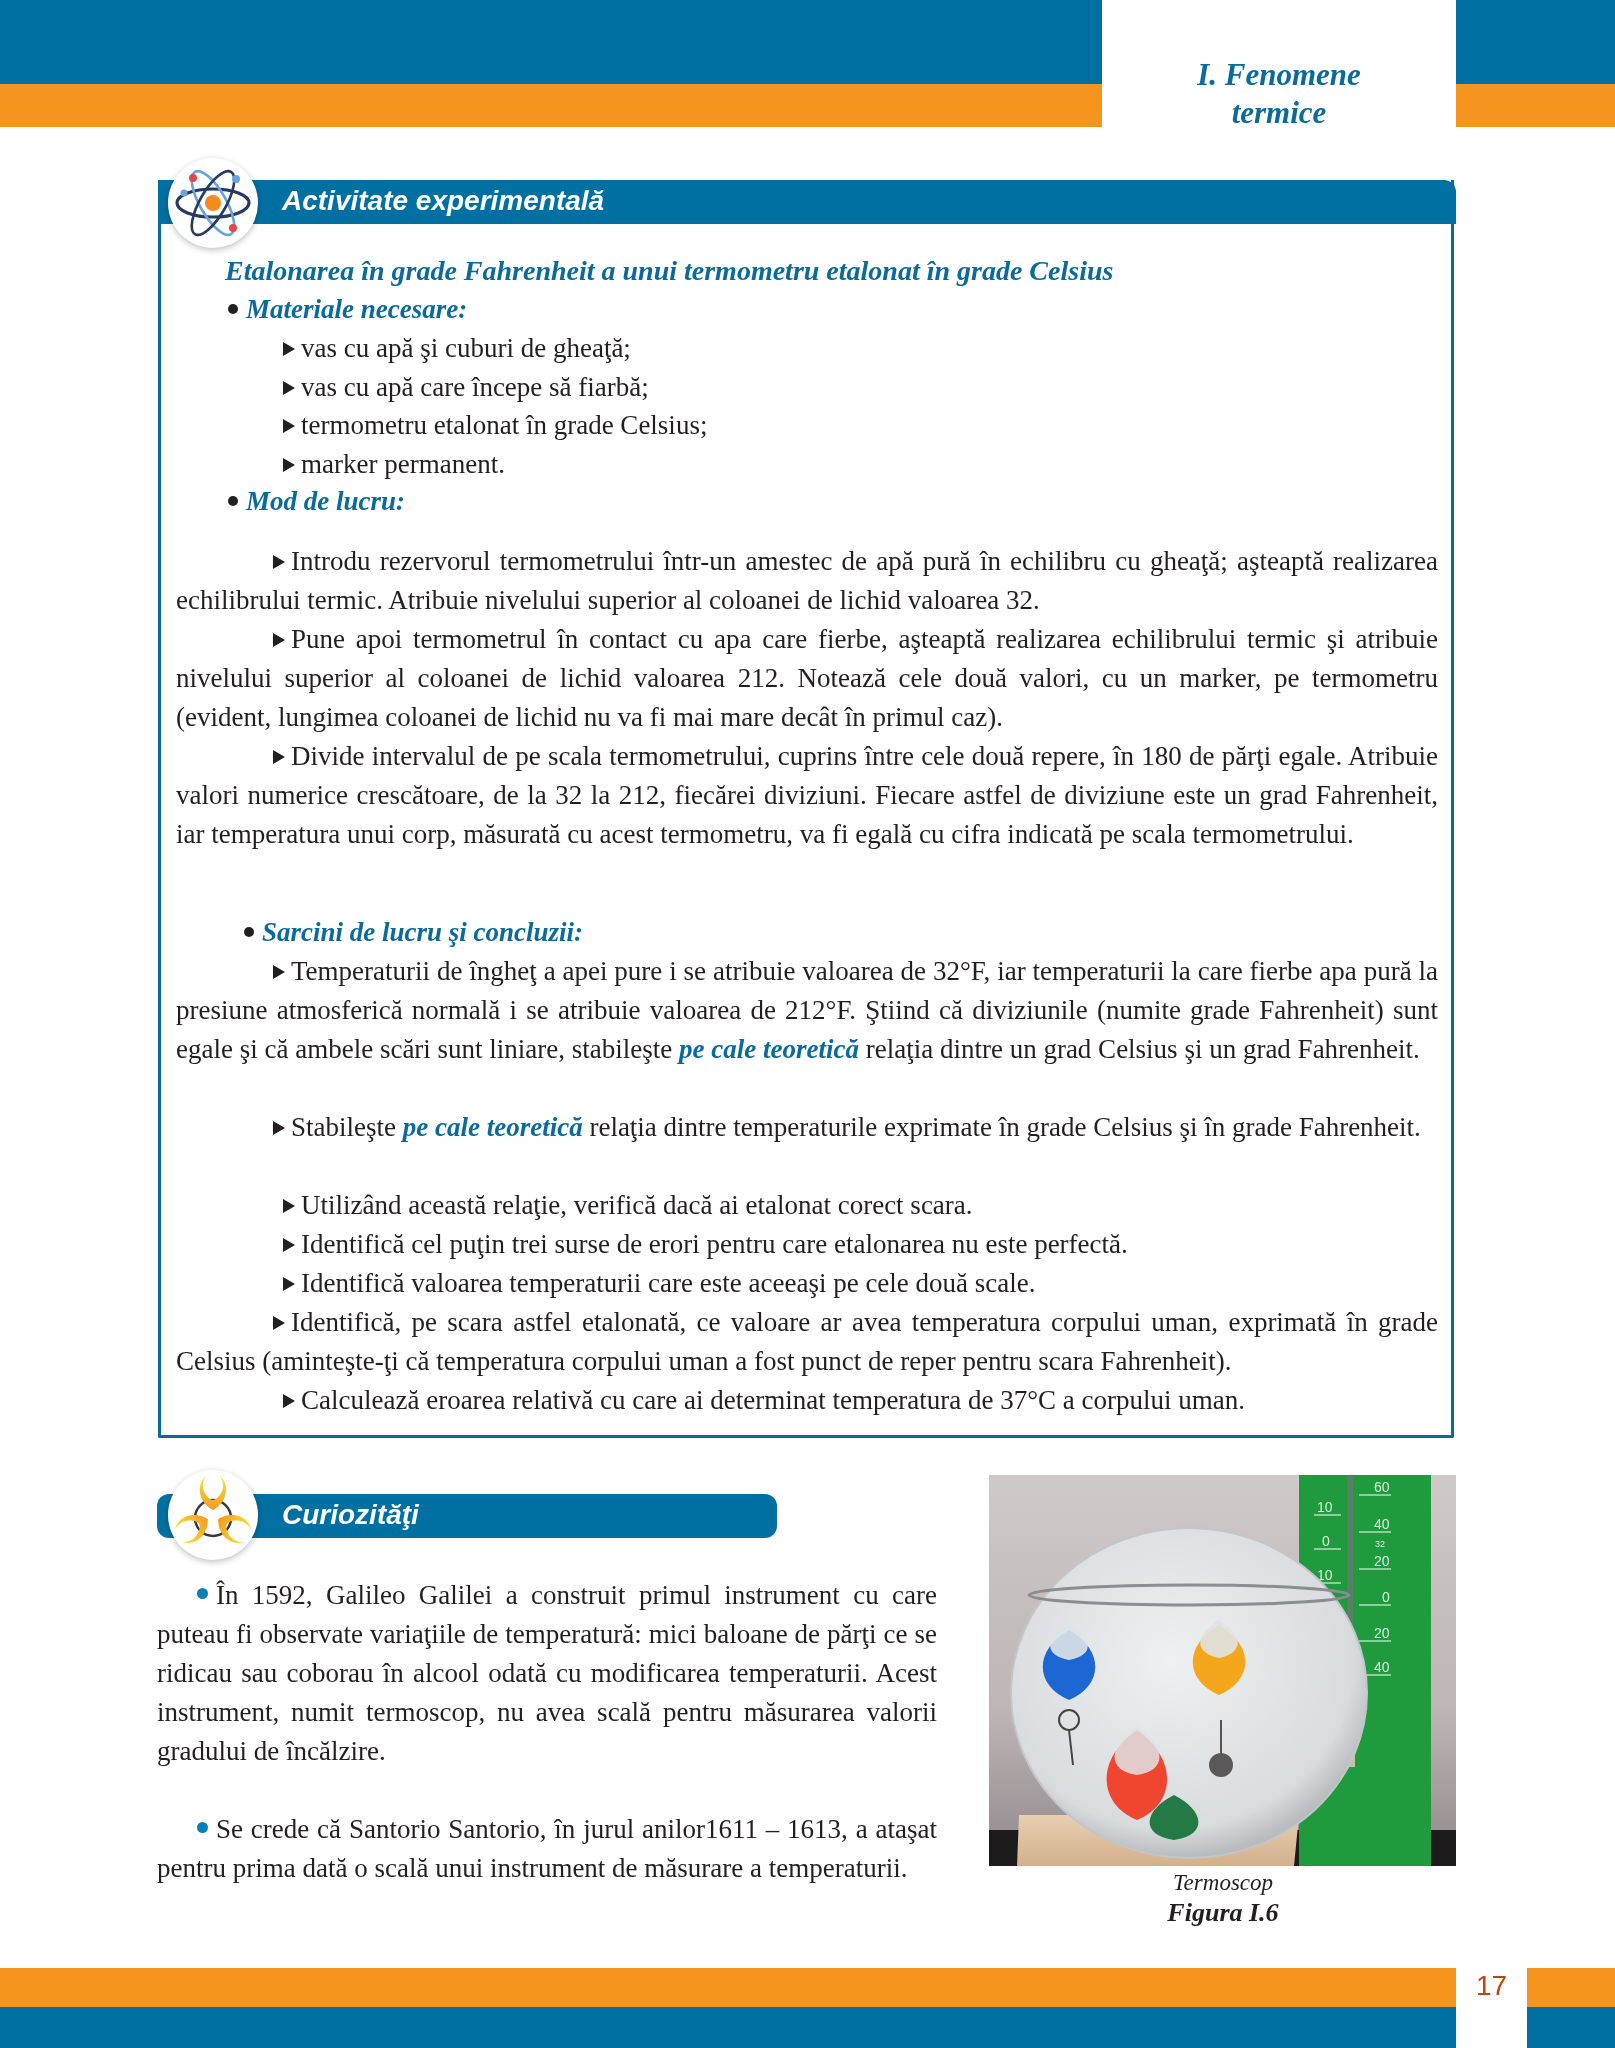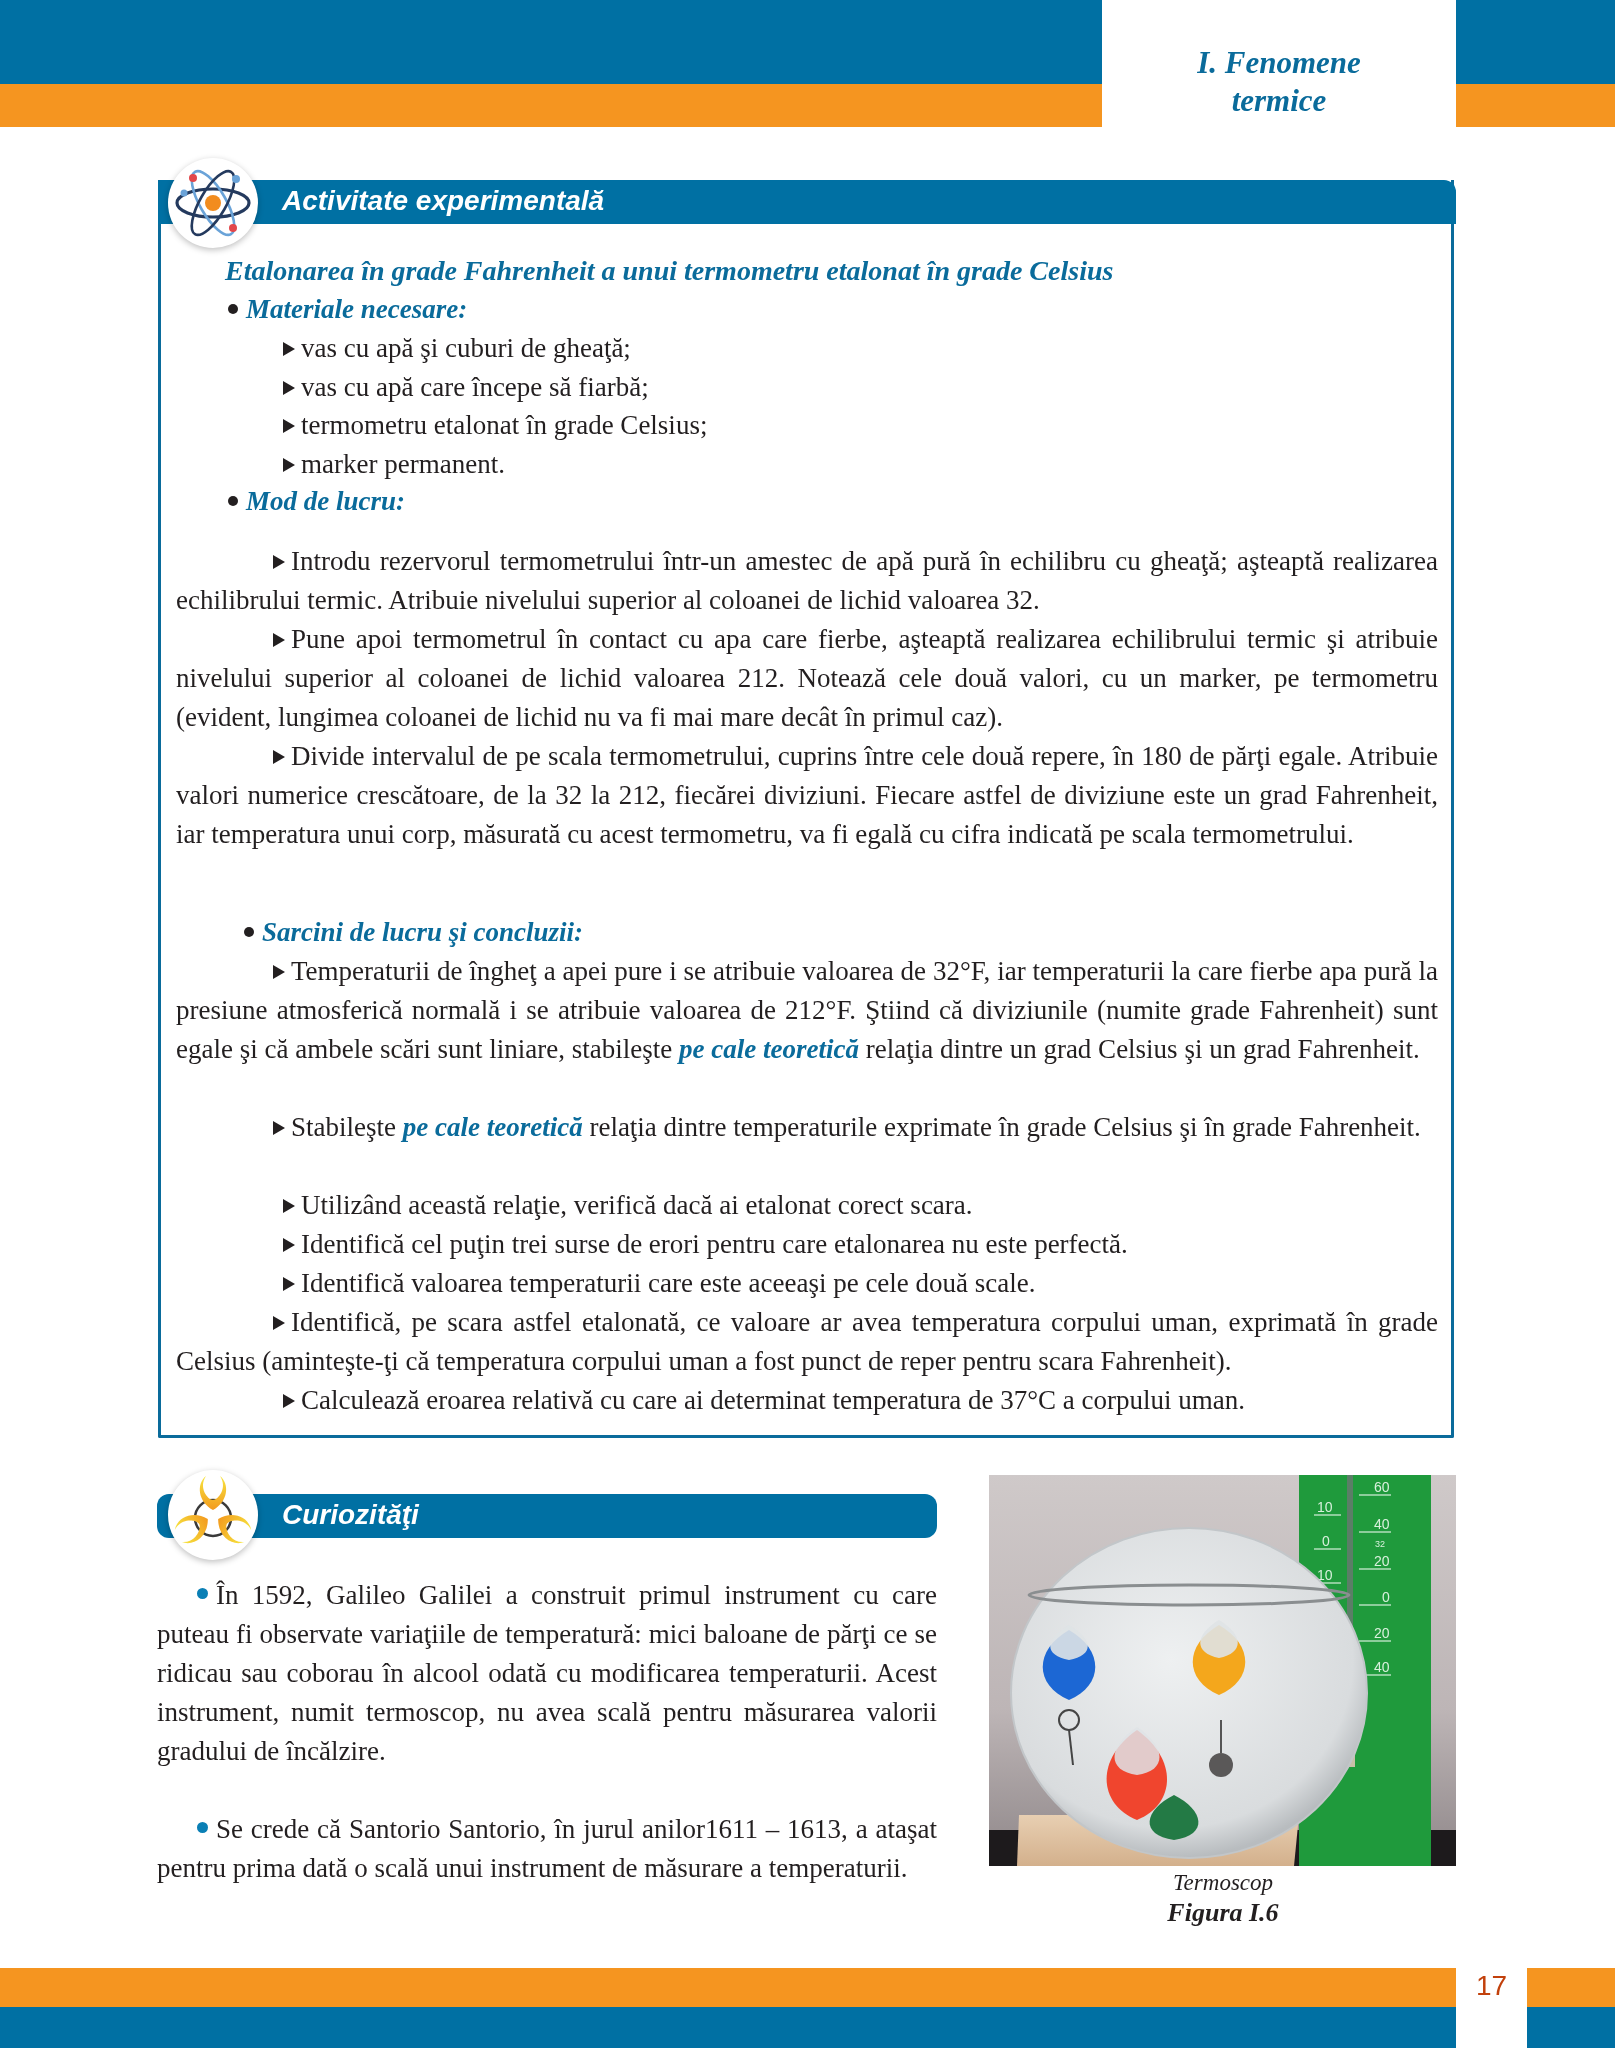--- a/index.html
+++ b/index.html
@@ -5,21 +5,21 @@
   html, body { margin: 0; padding: 0; background: #ffffff; }
   body { width: 1615px; height: 2048px; position: relative; overflow: hidden;
          font-family: "Liberation Serif", "DejaVu Serif", serif; color: #231f20; }
 
   
   .band { position: absolute; }
   .top-blue-l   { left: 0; top: 0; width: 1102px; height: 84px; background: #0070a3; }
   .top-orange-l { left: 0; top: 84px; width: 1102px; height: 43px; background: #f59520; }
   .top-blue-r   { left: 1456px; top: 0; width: 159px; height: 84px; background: #0070a3; }
   .top-orange-r { left: 1456px; top: 84px; width: 159px; height: 43px; background: #f59520; }
-  .chapter-title { position: absolute; left: 1102px; top: 44px; width: 354px; text-align: center;
+  .chapter-title { position: absolute; left: 1102px; top: 56px; width: 354px; text-align: center;
          font-family: "Liberation Serif", serif; font-style: italic; font-weight: bold;
          font-size: 31px; line-height: 38px; color: #0a6b9b; }
 
   
   .activity-box { position: absolute; left: 158px; top: 180px; width: 1296px; height: 1258px;
          border: 3px solid #0a6b9b; border-top: none; box-sizing: border-box; border-radius: 0 0 2px 2px; }
   .section-bar { position: absolute; background: #0070a3; color: #fff;
          font-family: "Liberation Sans", sans-serif; font-style: italic; font-weight: bold;
          font-size: 28px; line-height: 44px; border-radius: 10px 10px 0 0; }
   .activity-bar { left: 158px; top: 180px; width: 1298px; height: 44px; border-radius: 2px 12px 0 0; }
@@ -32,21 +32,21 @@
   .blue-ital { color: #0a6b9b; font-style: italic; font-weight: bold; }
   .bullet { display: inline-block; width: 10px; height: 10px; border-radius: 50%; background: #231f20;
          margin-right: 8px; vertical-align: 4px; }
   .tri { display: inline-block; width: 0; height: 0; border-top: 7px solid transparent;
          border-bottom: 7px solid transparent; border-left: 12px solid #231f20; margin-right: 6px; vertical-align: 1px; }
   .line { position: absolute; white-space: nowrap; margin-left: 10px; }
   .para { position: absolute; left: 176px; width: 1262px; text-align: justify; text-align-last: left; }
   .para .first { padding-left: 97px; }
 
   
-  .cur-bar { left: 157px; top: 1494px; width: 780px; height: 44px; border-radius: 12px; }
+  .cur-bar { left: 157px; top: 1494px; width: 620px; height: 44px; border-radius: 12px; }
   .cur-bar .bar-label { position: absolute; left: 125px; top: -1px; }
   .cur-text { position: absolute; left: 157px; width: 780px; font-size: 27px; line-height: 39px;
          text-align: justify; text-align-last: left; }
   .cur-text .first { padding-left: 40px; }
   .dot-blue { display: inline-block; width: 11px; height: 11px; border-radius: 50%; background: #0a7fb5;
          margin-right: 8px; vertical-align: 5px; }
 
   
   .photo { position: absolute; left: 989px; top: 1475px; width: 467px; height: 391px; overflow: hidden;
          background: linear-gradient(180deg, #cfc9c9 0%, #bdb5b6 60%, #8f8789 100%); }

